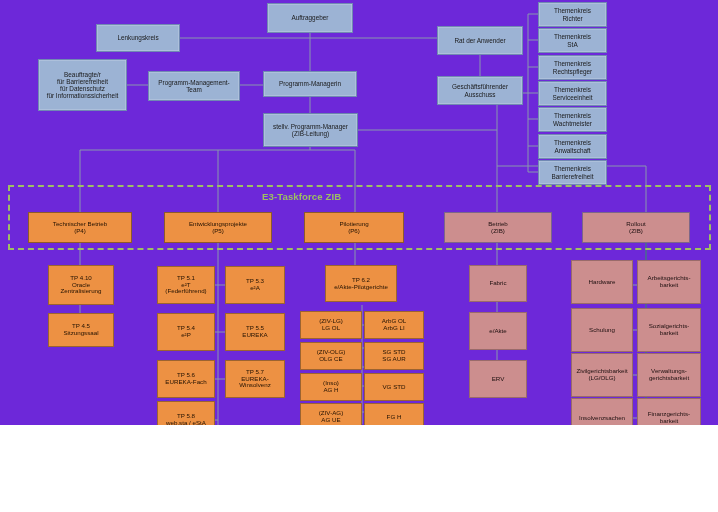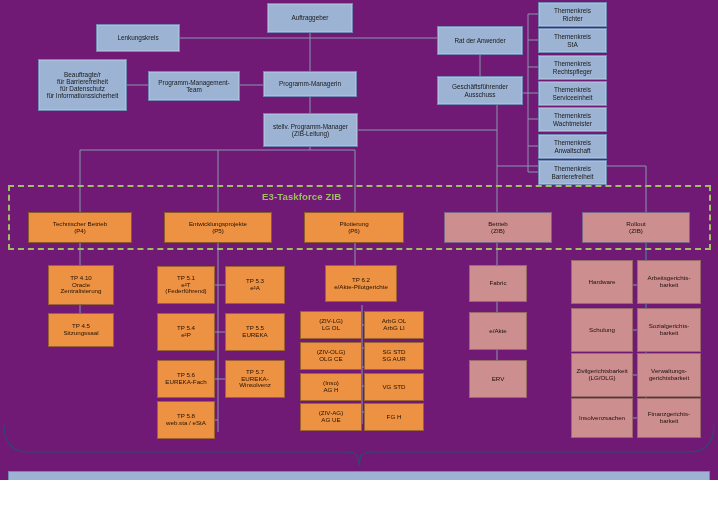--- a/index.html
+++ b/index.html
@@ -3,23 +3,23 @@
 <meta charset="utf-8">
 <style>
   html,body{margin:0;padding:0;background:#ffffff;}
   body{
     font-family:"Liberation Sans","DejaVu Sans",sans-serif;
     -webkit-font-smoothing:antialiased;
   }
   #canvas{
     position:relative;
     width:718px;
-    height:480px;
+    height:425px;
     overflow:hidden;
-    background:#701a75;
+    background:#6d28d9;
   }
   svg.wires{
     position:absolute;
     left:0; top:0;
     width:718px; height:512px;
     pointer-events:none;
     z-index:1;
   }
   .node{
     position:absolute;

